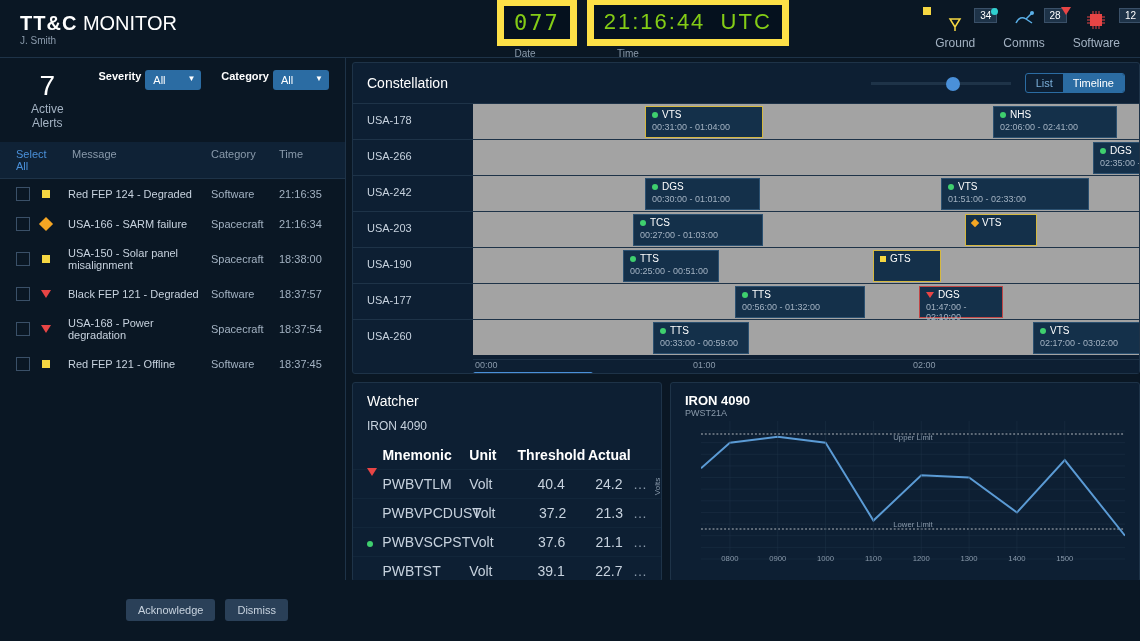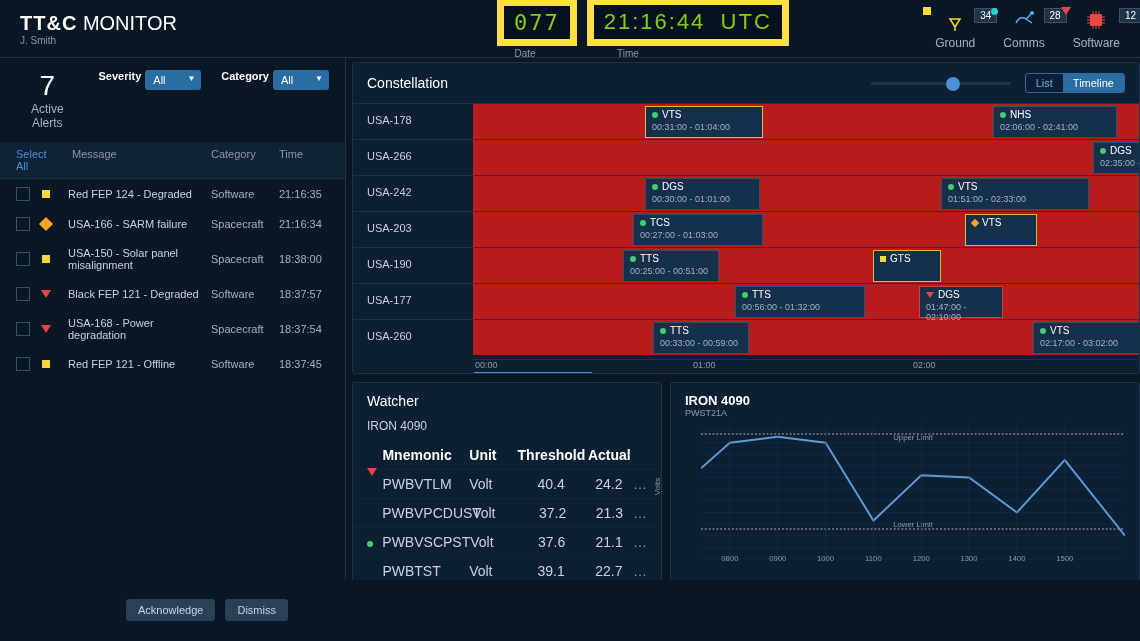--- a/index.html
+++ b/index.html
@@ -50,21 +50,21 @@
 .const-header{display:flex;align-items:center;padding:0 14px;height:40px}
 .const-header .title{font-size:14px;color:#fff;flex:1}
 .view-toggle{display:flex;border:1px solid #2b6ca3;border-radius:3px;overflow:hidden}
 .view-toggle span{padding:3px 10px;font-size:11px;cursor:pointer;color:#7aaed8}
 .view-toggle .active{background:#2b6ca3;color:#fff}
 .slider-track{width:140px;height:3px;background:#1e3348;position:relative;margin-right:14px}
 .slider-thumb{position:absolute;width:14px;height:14px;border-radius:50%;background:#4a90d9;top:-5px;left:75px;cursor:pointer}
 .timeline{position:relative;height:270px;overflow:hidden}
 .tl-row{display:flex;height:36px;border-top:1px solid #1e3348}
 .tl-label{width:120px;padding:10px 14px;font-size:11px;color:#c7d2de;background:#0d1f33}
-.tl-track{flex:1;position:relative;background:#b91c1c}
+.tl-track{flex:1;position:relative;background:#a3a3a3}
 .tl-event{position:absolute;top:2px;height:32px;background:#14304a;border:1px solid #2b5070;padding:2px 6px;font-size:10px;color:#a3b2c2}
 .tl-event.yellow{border-color:#d4b840}
 .tl-event.red{border-color:#c14545}
 .tl-event .ename{color:#fff;display:flex;align-items:center;gap:4px}
 .tl-event .etime{font-size:9px;margin-top:2px}
 .dot-g{width:6px;height:6px;border-radius:50%;background:#3fcf6e;display:inline-block}
 .sq-y-sm{width:6px;height:6px;background:#f5d742;display:inline-block}
 .tri-r-sm{width:0;height:0;border-left:4px solid transparent;border-right:4px solid transparent;border-top:6px solid #e84545;display:inline-block}
 .dia-o-sm{width:6px;height:6px;background:#f5a623;transform:rotate(45deg);display:inline-block}
 .tl-axis{position:absolute;bottom:0;left:120px;right:0;height:14px;font-size:9px;color:#8a9aab;display:flex;background:#0d1f33;border-top:1px solid #1e3348}

